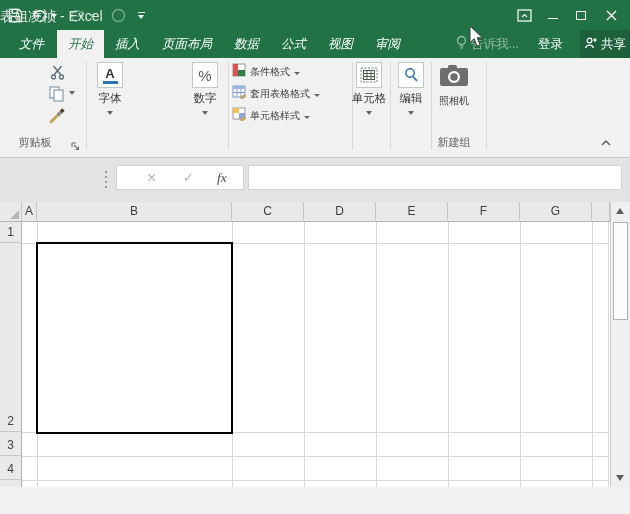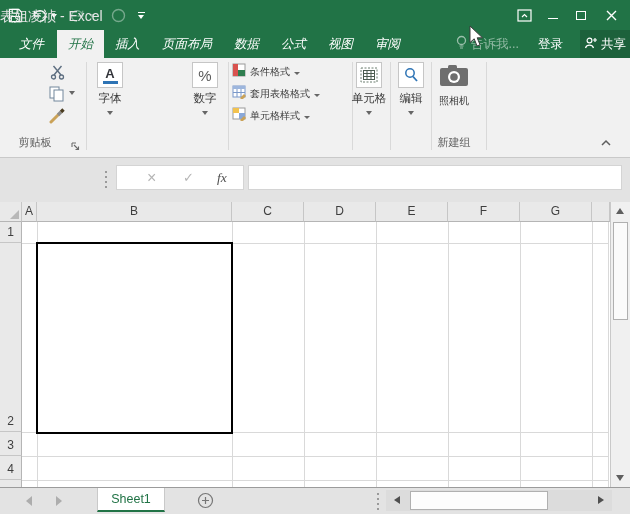--- a/index.html
+++ b/index.html
@@ -341,37 +341,20 @@
 
     <div id="blackrect"></div>
   </div>
 
   <div id="vscroll">
     <div class="tri-up abs" style="left:5px;top:6px;"></div>
     <div id="vthumb"></div>
     <div class="tri-down abs" style="left:5px;top:273px;"></div>
   </div>
 
-  <div id="sheetbar">
-    <div class="navtri-l abs" style="left:26px;top:8px;"></div>
-    <div class="navtri-r abs" style="left:56px;top:8px;"></div>
-    <div id="sheettab">Sheet1</div>
-    <div class="abs" style="left:197px;top:4px;">
-      <svg width="17" height="17" viewBox="0 0 17 17">
-          <circle cx="8.5" cy="8.5" r="7" fill="none" stroke="#767676" stroke-width="1.2"></circle>
-          <path d="M8.5 5 v7 M5 8.5 h7" stroke="#767676" stroke-width="1.2"></path>
-        </svg>
-    </div>
-    <div class="vdots abs" style="left:377px;top:5px;"></div>
-    <div id="htrack">
-      <div class="tri-left abs" style="left:8px;top:6px;"></div>
-      <div class="tri-right abs" style="left:212px;top:6px;"></div>
-    </div>
-    <div id="hthumb"></div>
-  </div>
 
   <div id="cursor">
     <svg width="17" height="24" viewBox="0 0 17 24">
         <path d="M1 1 L1 17.5 L5.2 13.8 L8 21 L11 19.8 L8.2 12.8 L13.5 12.8 Z" fill="#fff" stroke="#3c3c3c" stroke-width="1"></path>
       </svg>
   </div>
 
 </div>
 
 </body></html>

